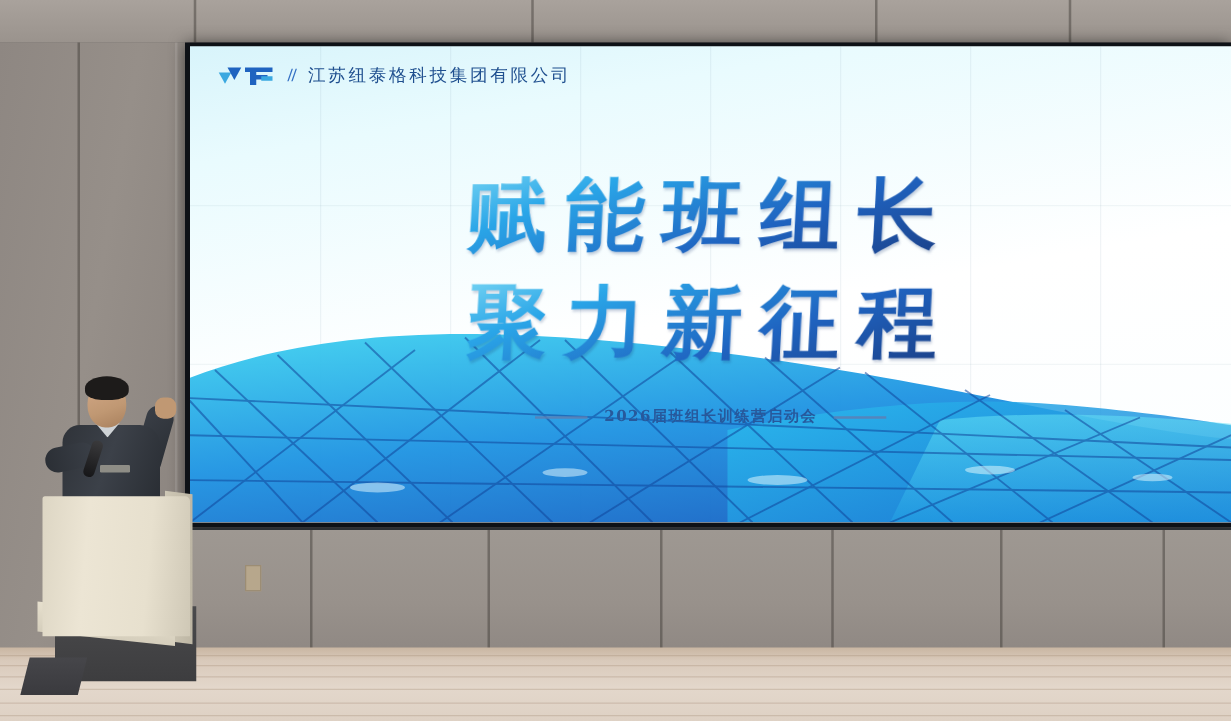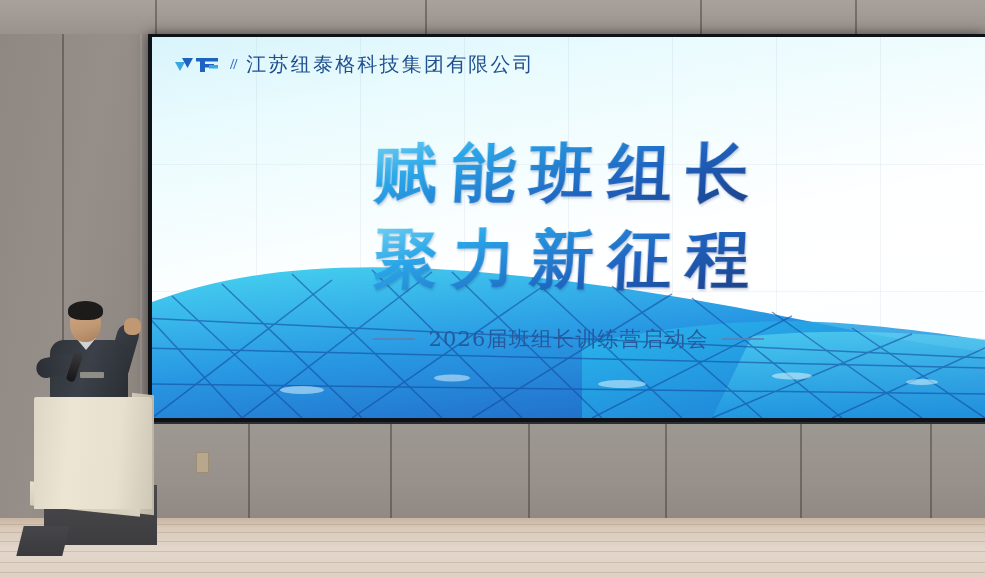--- a/index.html
+++ b/index.html
@@ -29,40 +29,40 @@
 
   
   .led-seam{position:absolute;top:0;bottom:0;width:1px;background:rgba(120,150,170,.10);}
   .led-hseam{position:absolute;left:0;right:0;height:1px;background:rgba(120,150,170,.09);}
 
   
   .slide-header{position:absolute;left:22px;top:14px;display:flex;align-items:center;gap:10px;}
   .logo-mark{width:46px;height:20px;display:block;}
   .slash{font-size:15px;font-weight:700;color:#3470c4;letter-spacing:-1px;
     font-family:"Liberation Serif",serif;}
-  .company{font-size:20px;color:#1f4f8f;letter-spacing:2.2px;
+  .company{font-size:14px;color:#1f4f8f;letter-spacing:2.2px;
     font-family:"DejaVu Sans",sans-serif;font-weight:500;}
 
   
   .headline{position:absolute;left:0;right:0;text-align:center;}
   .hl1{top:104px;}
   .hl2{top:190px;}
   .hl-text{font-family:"DejaVu Serif",serif;font-weight:700;font-size:64px;
     letter-spacing:14px;line-height:1;
     background:linear-gradient(160deg,#6fd0f2 0%,#2aa6e8 22%,#1f63c0 62%,#1b3f86 100%);
     -webkit-background-clip:text;background-clip:text;color:transparent;
     -webkit-text-fill-color:transparent;
     filter:drop-shadow(1px 2px 1px rgba(20,50,110,.22));
     transform:skewX(-3deg);display:inline-block;}
 
   
   .subline{position:absolute;left:0;right:0;top:288px;text-align:center;
     display:flex;align-items:center;justify-content:center;gap:13px;}
   .sub-dash{width:42px;height:2px;background:#5d7fb4;opacity:.85;}
-  .sub-text{font-family:"DejaVu Serif",serif;font-weight:400;font-size:21px;
+  .sub-text{font-family:"DejaVu Serif",serif;font-weight:700;font-size:12px;
     color:#27599c;letter-spacing:1.2px;}
 
   
   .dome-wrap{position:absolute;left:0;bottom:0;width:833px;height:200px;overflow:hidden;}
 
   
   .lower-wall{position:absolute;left:148px;top:422px;width:837px;height:98px;
     background:linear-gradient(180deg,#9e9892 0%,#98918b 60%,#8f8883 100%);
     border-top:2px solid #2b2f33;}
   .outlet{position:absolute;left:196px;top:452px;width:11px;height:19px;

